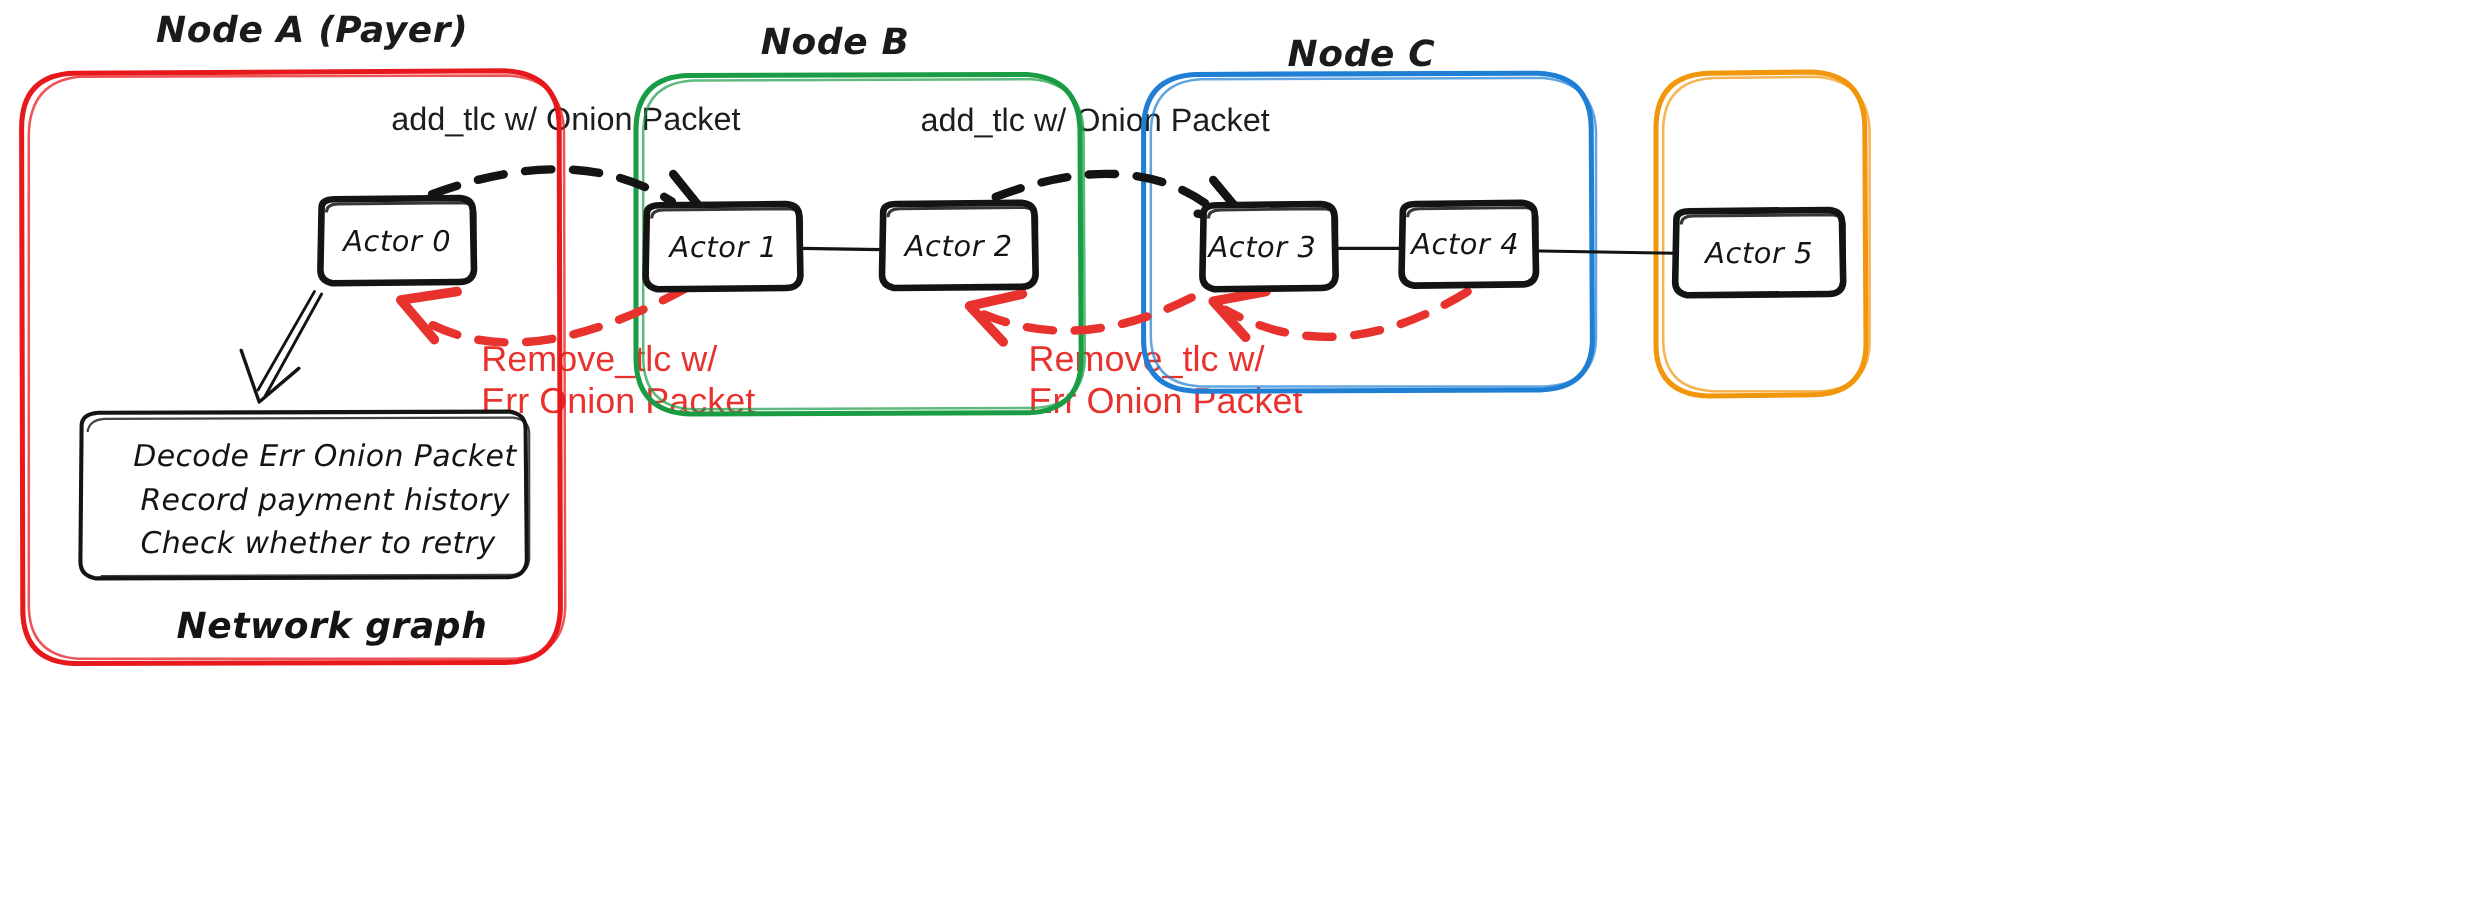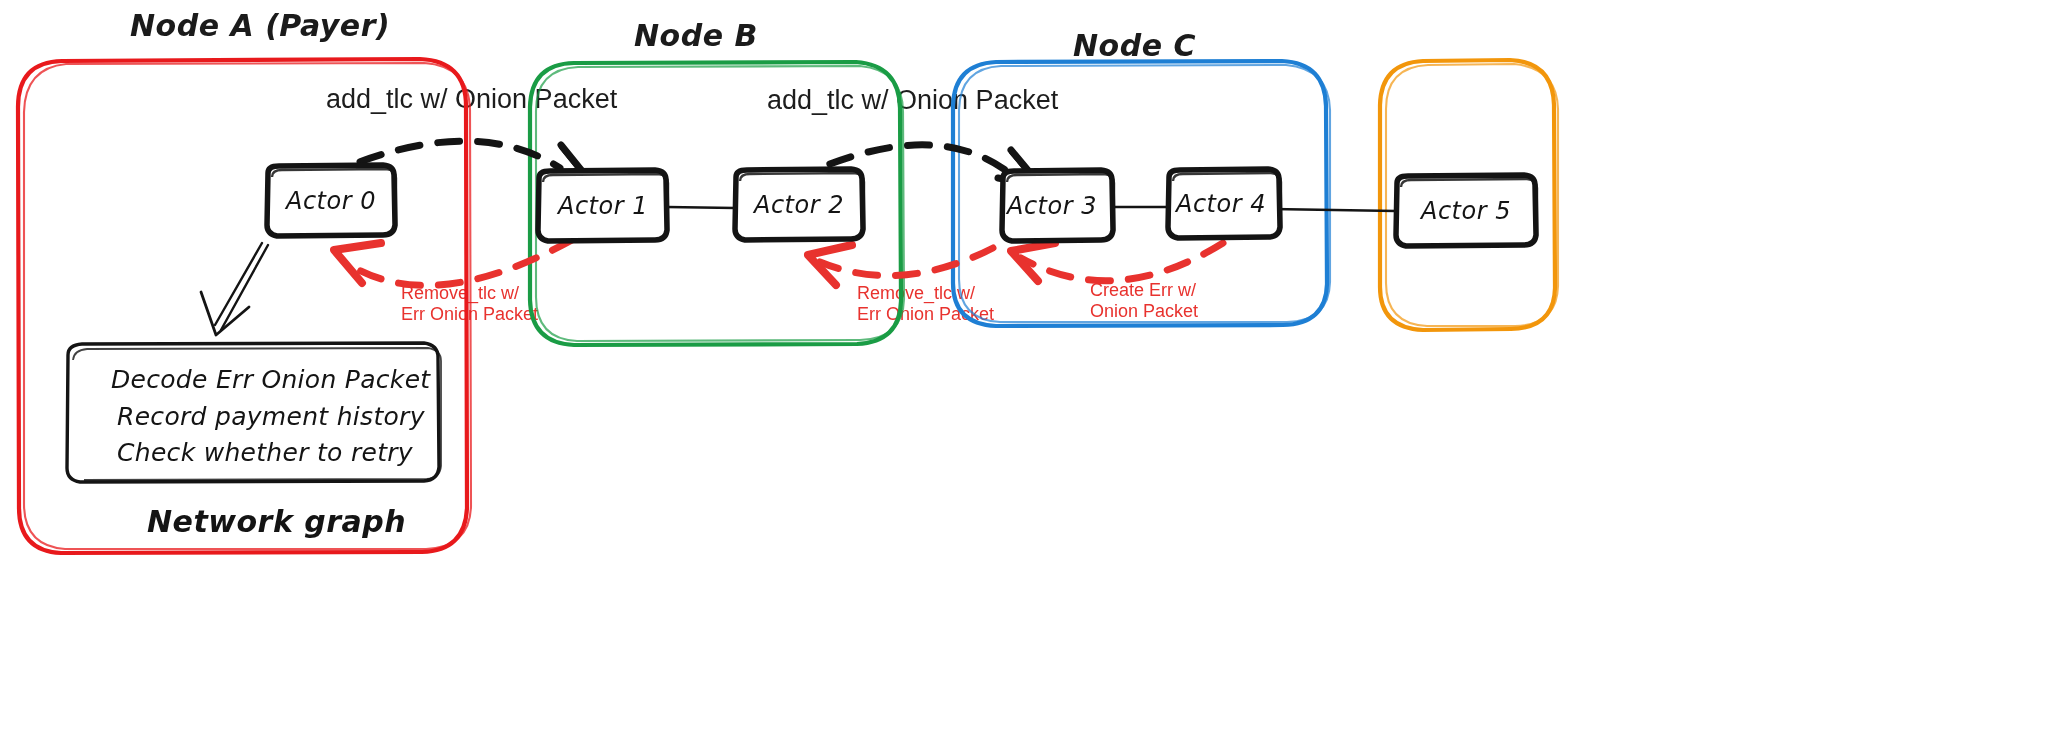--- a/index.html
+++ b/index.html
@@ -63,21 +63,21 @@
   .edge-label {
     position: absolute;
     font-family: "Liberation Sans", sans-serif;
     font-size: 27px;
     color: #1d1d1d;
     white-space: nowrap;
   }
   .err-label {
     position: absolute;
     font-family: "Liberation Sans", sans-serif;
-    font-size: 18px;
+    font-size: 30px;
     line-height: 1.15;
     color: #e8322e;
     white-space: nowrap;
   }
 </style>
 </head>
 <body>
 
 <div id="stage">
 
@@ -89,24 +89,20 @@
   <div class="edge-label" style="left:767px; top:85px;">add_tlc w/ Onion Packet</div>
 
   <div class="err-label" style="left:401px; top:283px;">
     <div>Remove_tlc w/</div>
     <div>Err Onion Packet</div>
   </div>
   <div class="err-label" style="left:857px; top:283px;">
     <div>Remove_tlc w/</div>
     <div>Err Onion Packet</div>
   </div>
-  <div class="err-label" style="left:1090px; top:280px;">
-    <div>Create Err w/</div>
-    <div>Onion Packet</div>
-  </div>
 
   <svg class="layer" viewBox="0 0 2056 752" xmlns="http://www.w3.org/2000/svg">
 
     <g>
       <path d="M18,107 Q18,62 62,61 L420,59 Q466,61 466,106 L467,508 Q465,551 422,552 L61,553 Q19,551 19,508 Z" fill="none" stroke="#e8191c" stroke-width="4.2" stroke-linecap="round" stroke-linejoin="round"></path>
       <path d="M24,112 Q25,68 66,64 L424,63 Q469,66 470,110 L471,506 Q470,547 426,549 L65,549 Q24,546 24,504 Z" fill="none" stroke="#e8191c" stroke-width="2.1" stroke-linecap="round" stroke-opacity="0.75"></path>
     </g>
 
     <g>
       <path d="M530,107 Q531,64 574,63 L856,62 Q899,65 900,108 L901,301 Q900,342 857,344 L574,345 Q531,343 530,300 Z" fill="none" stroke="#1a9c45" stroke-width="4.2" stroke-linecap="round" stroke-linejoin="round"></path>

